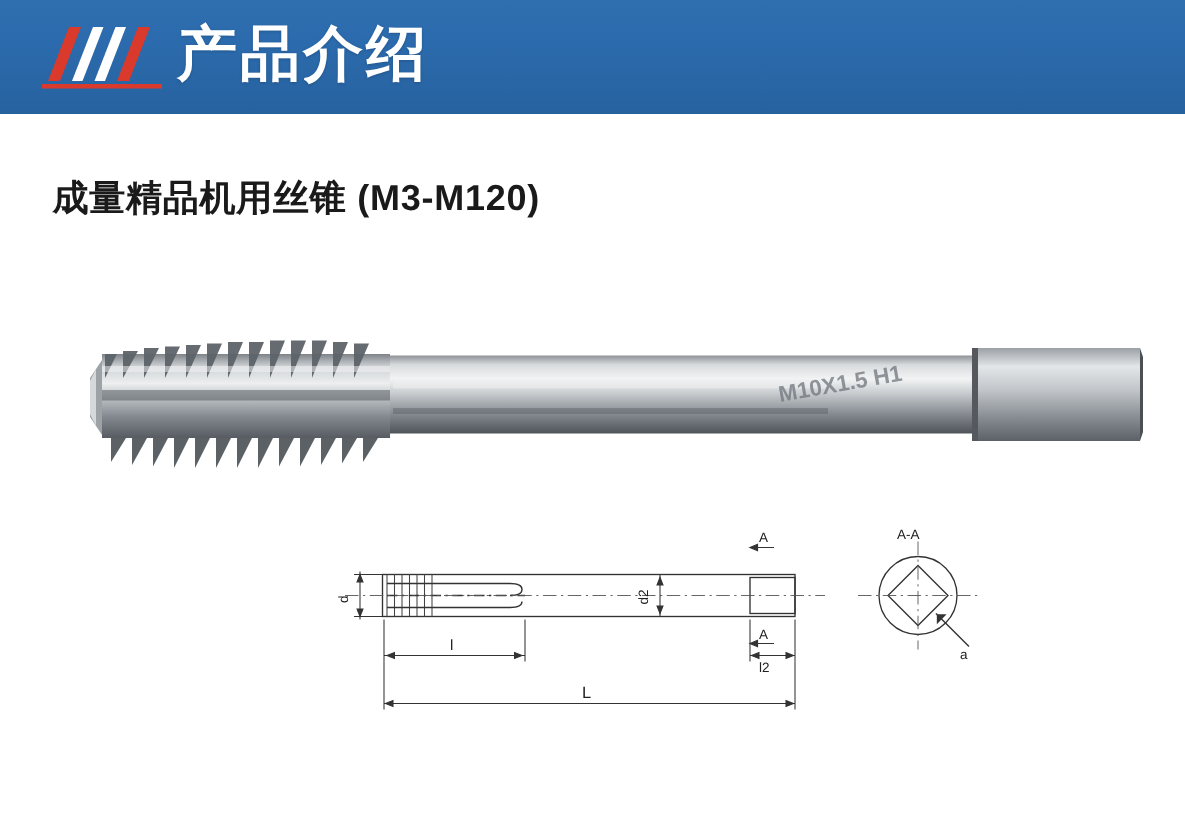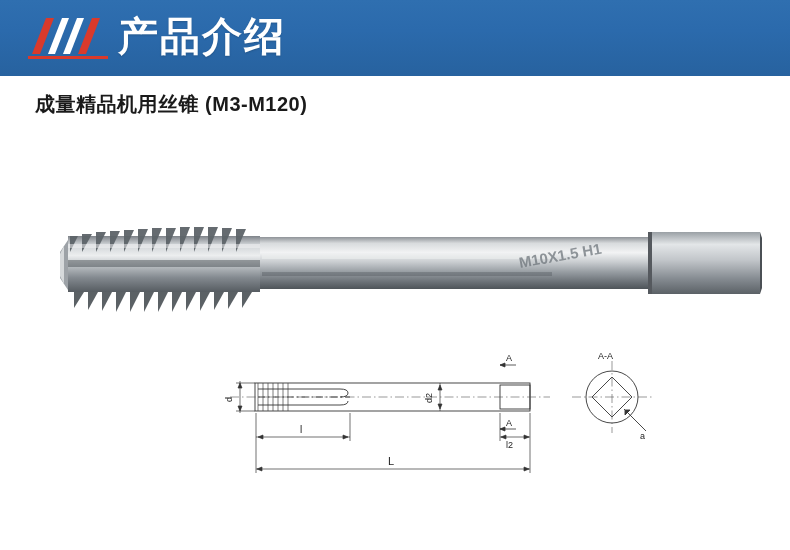--- a/index.html
+++ b/index.html
@@ -54,22 +54,22 @@
     color: #cfe2f3;
     font-size: 11px;
     letter-spacing: 1.2px;
     font-weight: bold;
   }
 
   
   .product-title {
     position: absolute;
     left: 35px;
-    top: 91px;
-    font-size: 20px;
+    top: 116px;
+    font-size: 24px;
     font-weight: bold;
     color: #1a1a1a;
     letter-spacing: 0.5px;
   }
 
   
   .photo {
     position: absolute;
     left: 0;
     top: 180px;

